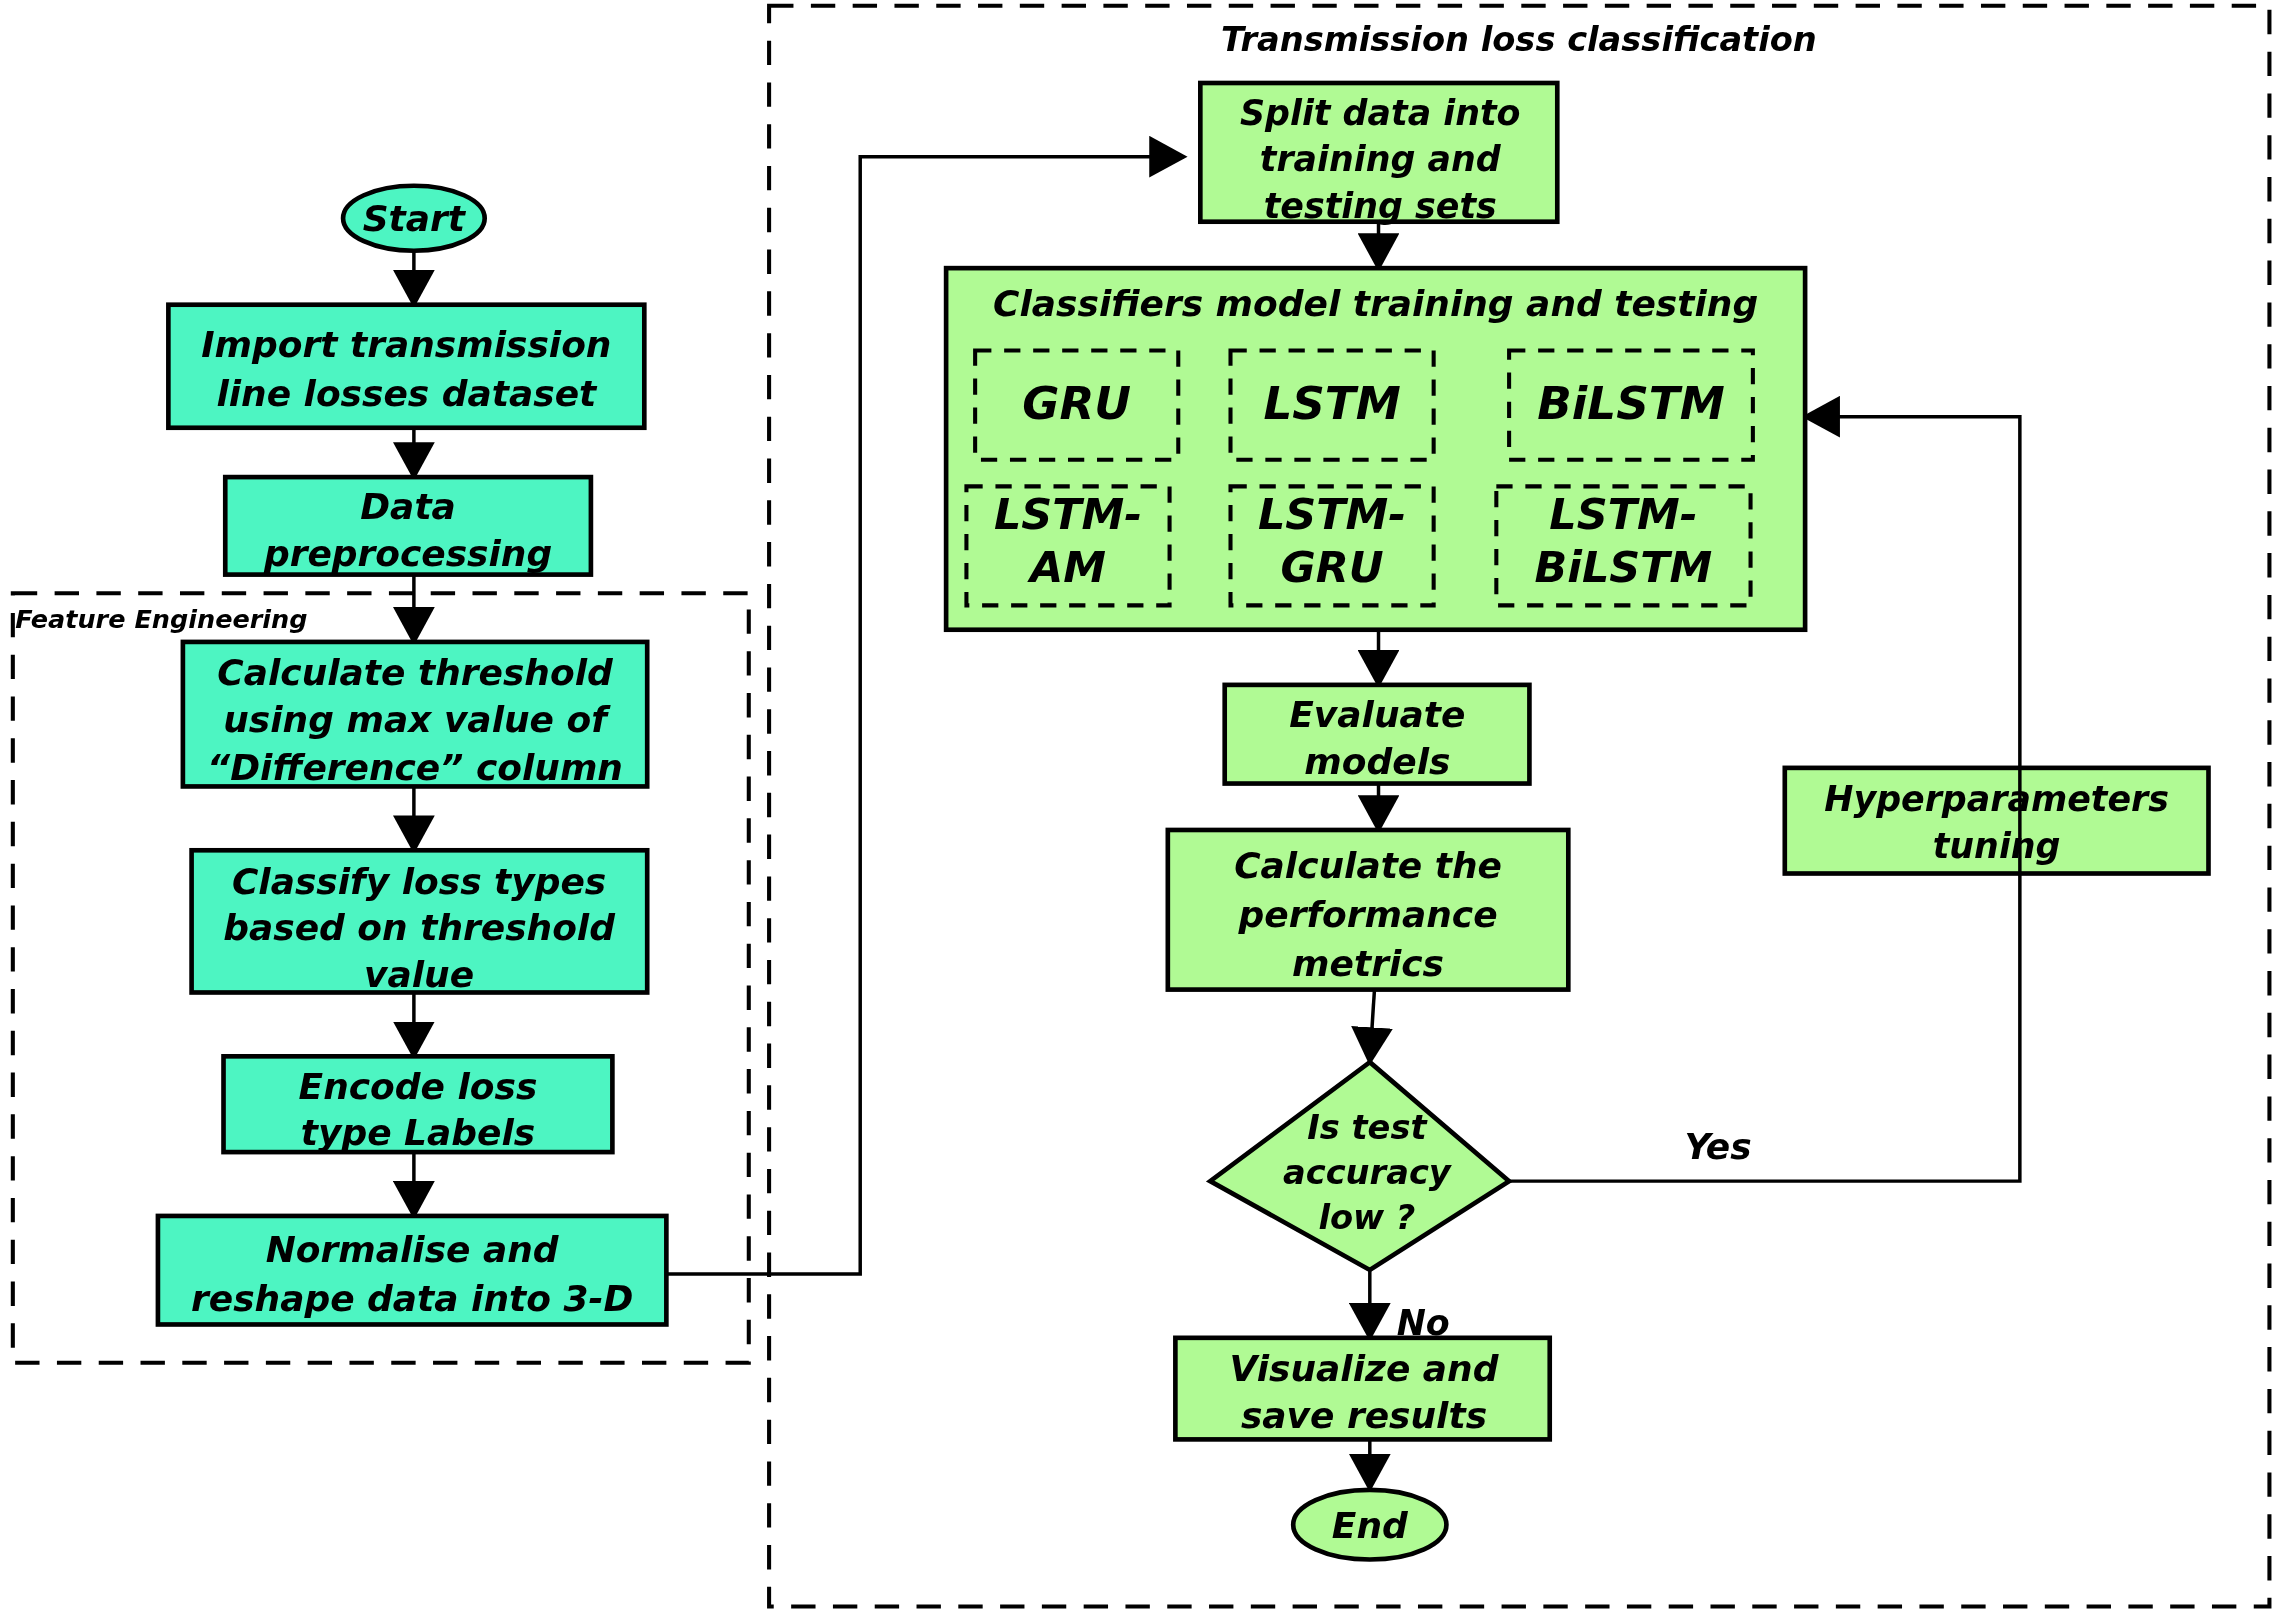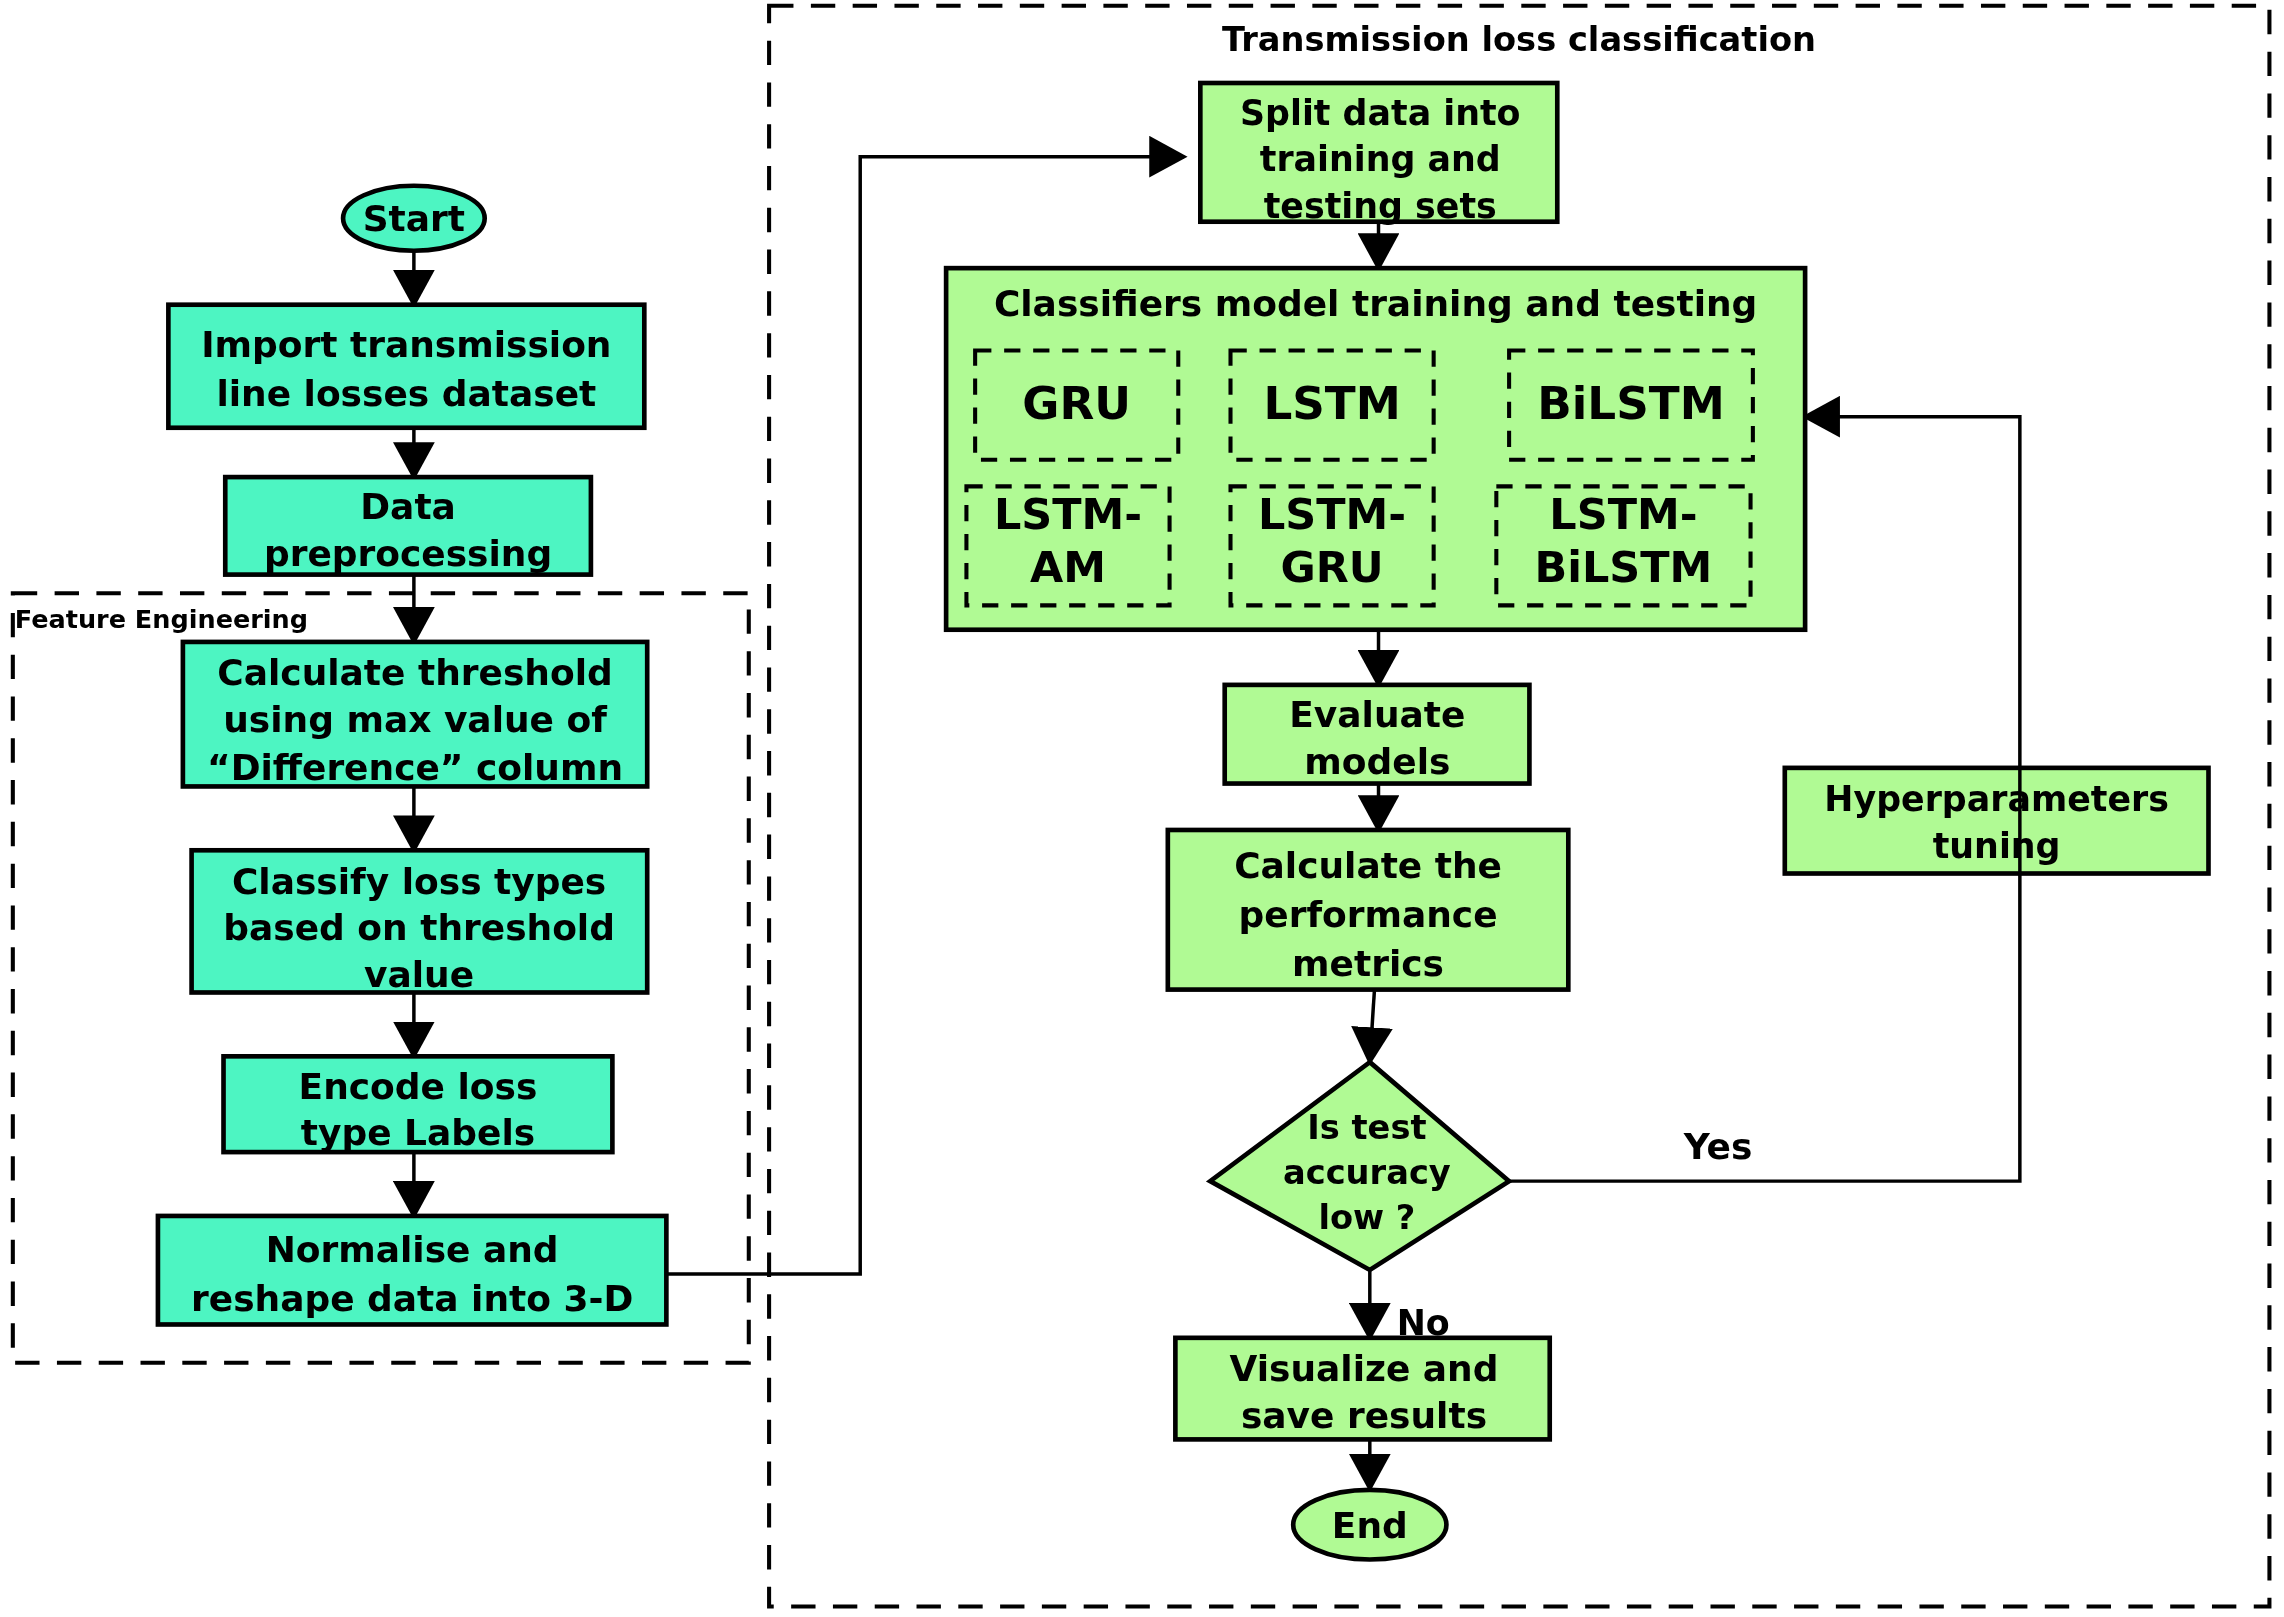--- a/index.html
+++ b/index.html
@@ -1,18 +1,18 @@
 <!DOCTYPE html>
 <html style="font-size:9.3px"><head>
 <meta charset="utf-8">
 <style>
   html,body{margin:0;padding:0;background:#ffffff;}
   body{width:2284px;height:1617px;overflow:hidden;
        font-family:"DejaVu Sans","Liberation Sans",sans-serif;}
-  #stage{position:relative;width:2284px;height:1617px;}
+  #stage{position:relative;width:2284px;height:1617px;font-style:italic;}
   svg{display:block;}
   .nodeText{font-weight:700;fill:#000000;font-family:"DejaVu Sans","Liberation Sans",sans-serif;}
   .grpTitle{font-weight:700;fill:#000000;font-family:"DejaVu Sans","Liberation Sans",sans-serif;}
   .edgeLbl{font-weight:700;fill:#000000;font-family:"DejaVu Sans","Liberation Sans",sans-serif;}
 </style>
 </head>
 <body>
 
 <div id="stage">
 <svg width="2284" height="1617" viewBox="0 0 3935 2786" xmlns="http://www.w3.org/2000/svg">

